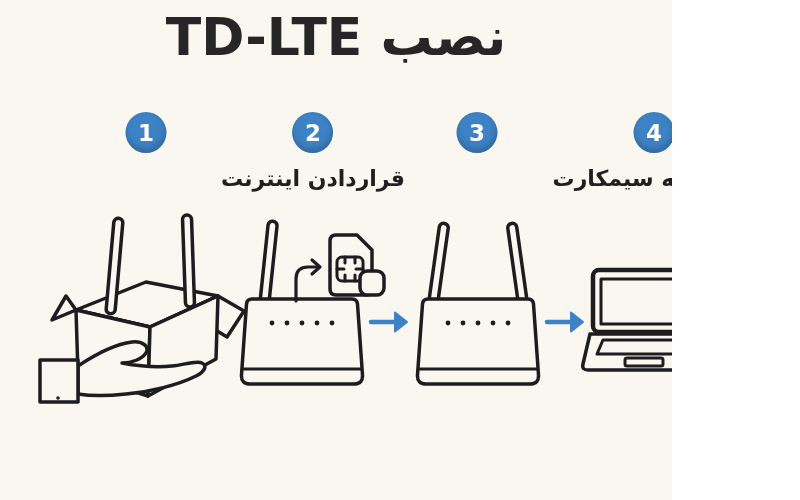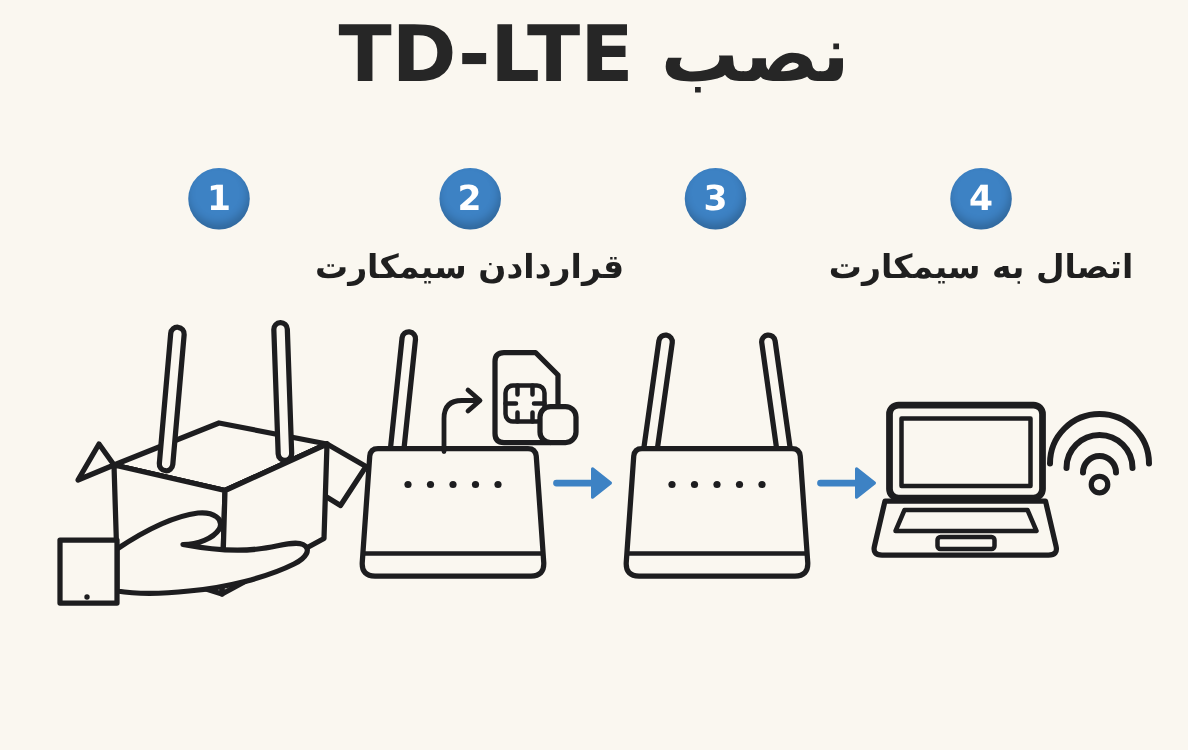--- a/index.html
+++ b/index.html
@@ -1,17 +1,17 @@
 <!DOCTYPE html>
 <html lang="fa"><head>
 <meta charset="utf-8">
 <style>
   html,body{margin:0;padding:0;}
   .canvas{
-    position:relative;width:792px;height:500px;overflow:hidden;
+    position:relative;width:672px;height:500px;overflow:hidden;
     background:#faf7f0;
     font-family:"DejaVu Sans","Liberation Sans",sans-serif;
   }
   .title{
     position:absolute;top:8px;left:0;right:0;text-align:center;
     direction:rtl;font-size:52px;font-weight:800;color:#262626;
     letter-spacing:0px;line-height:1.15;
   }
   .step-head{
     position:absolute;top:112px;transform:translateX(-50%);
@@ -43,21 +43,21 @@
 
 <div class="canvas">
 
   <div class="title">نصب TD-LTE</div>
 
   <div class="step-head" style="left:146px;">
     <div class="step-circle">1</div>
   </div>
   <div class="step-head" style="left:313px;">
     <div class="step-circle">2</div>
-    <div class="step-label">قراردادن سیمکارت</div>
+    <div class="step-label">قراردادن اینترنت</div>
   </div>
   <div class="step-head" style="left:477px;">
     <div class="step-circle">3</div>
   </div>
   <div class="step-head" style="left:654px;">
     <div class="step-circle">4</div>
     <div class="step-label">اتصال به سیمکارت</div>
   </div>
 
   <div class="icon-abs" style="left:38px;top:210px;">

